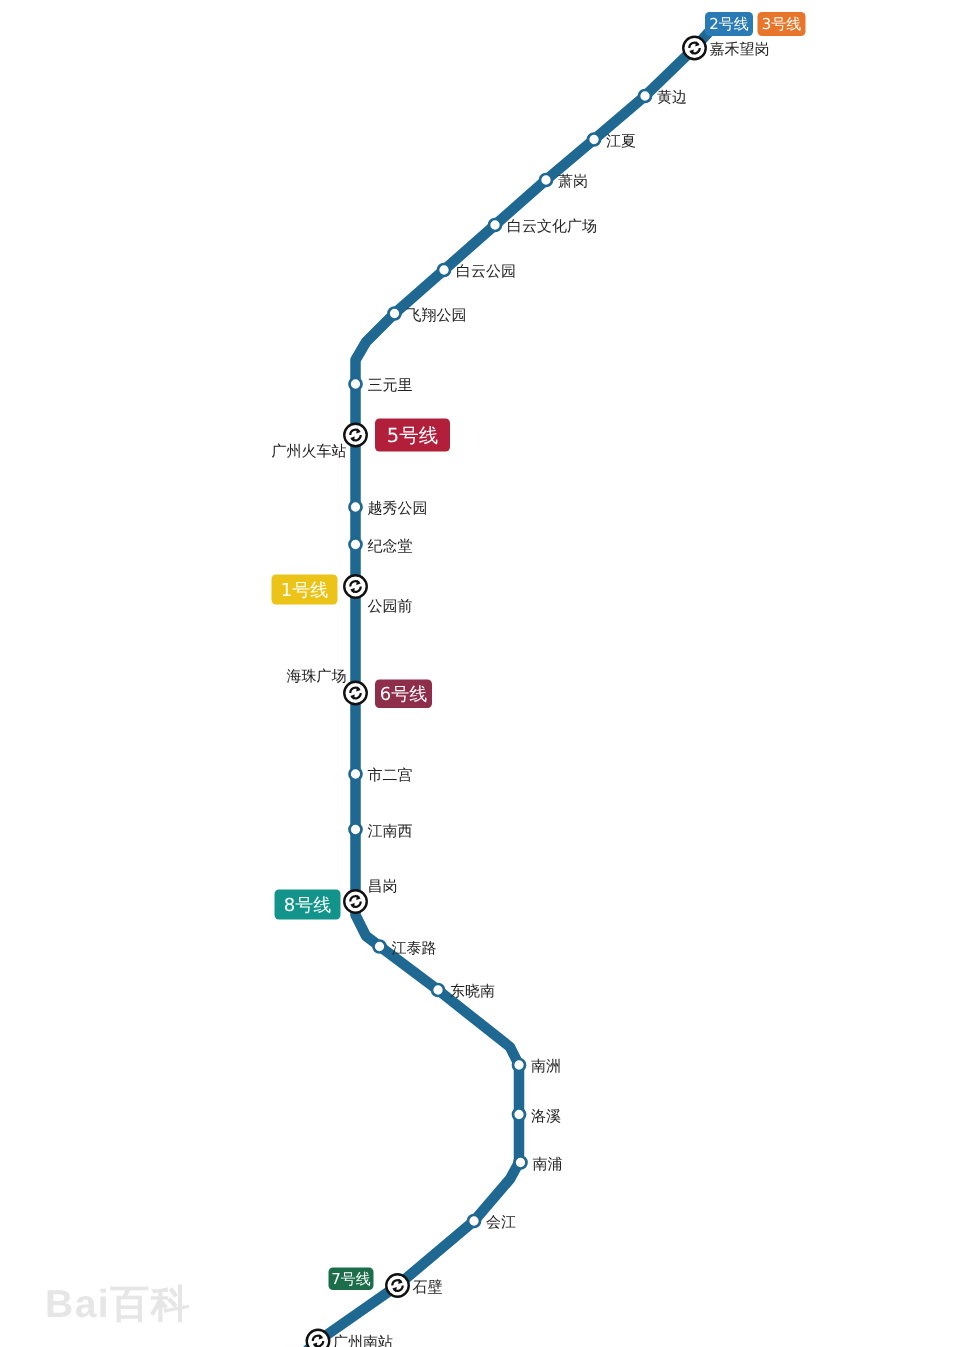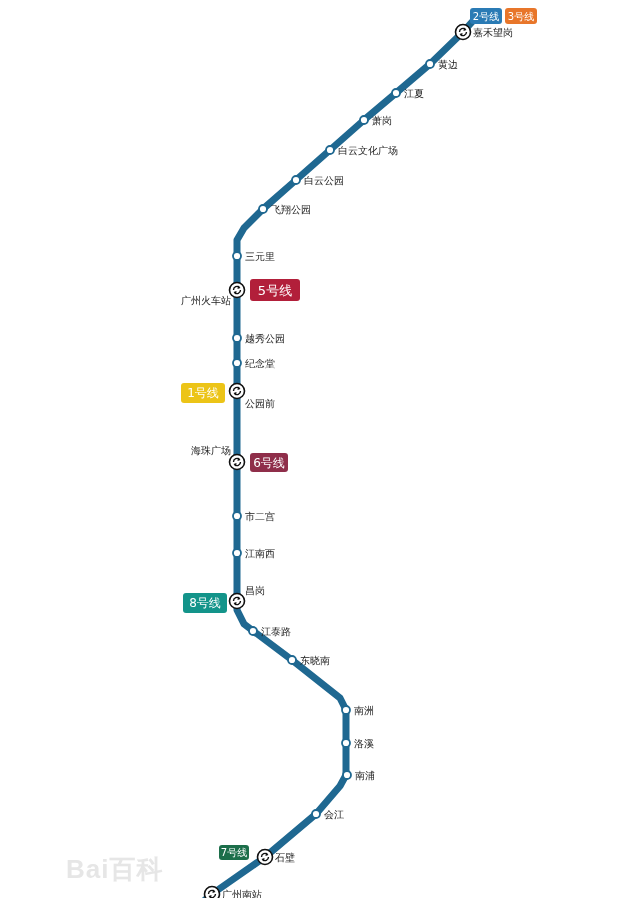--- a/index.html
+++ b/index.html
@@ -1,20 +1,20 @@
 <!DOCTYPE html>
 <html><head>
 <meta charset="utf-8">
 <style>
   html,body{margin:0;padding:0;background:#ffffff;}
   body{width:640px;height:898px;overflow:hidden;position:relative;font-family:"DejaVu Sans","Liberation Sans",sans-serif;}
   #map{position:absolute;left:0;top:0;width:640px;height:898px;}
   .st-label{font-family:"DejaVu Sans","Liberation Sans",sans-serif;font-size:10px;fill:#222;}
   .badge-text{font-family:"DejaVu Sans","Liberation Sans",sans-serif;fill:#fff;}
-  .watermark{position:absolute;left:30px;top:852px;font-family:"Liberation Sans",sans-serif;font-size:26px;color:#e6e6e6;font-weight:bold;letter-spacing:1px;margin-left:36px;}
+  .watermark{position:absolute;left:30px;top:852px;font-family:"Liberation Sans",sans-serif;font-size:26px;color:#e6e6e6;font-weight:bold;letter-spacing:1px;}
 </style>
 </head>
 <body>
 
 <svg id="map" viewBox="0 0 640 898" xmlns="http://www.w3.org/2000/svg">
   <g id="track-layer">
       <polyline points="472,22 463,32 430,64 396,93 364,120 330,150 296,180 263,209 244,228 237,240 237,610 244,624 292,660 340,698 346,710 346,775 340,786 316,814 265,857 212,894 205,900" fill="none" stroke="#1f6891" stroke-width="7" stroke-linejoin="round" stroke-linecap="round"></polyline>
     </g>
   <g id="badge-layer">
       <g>

